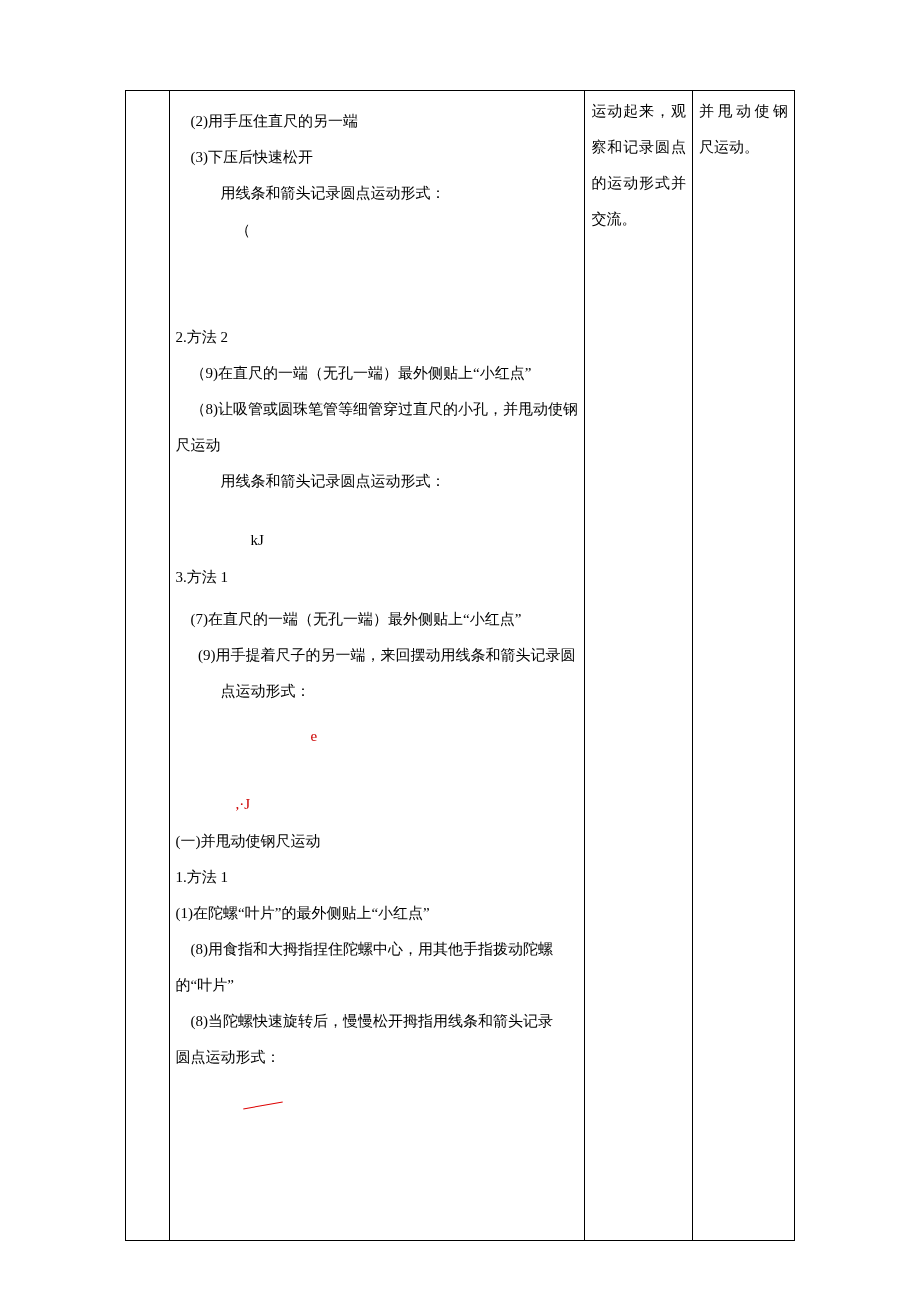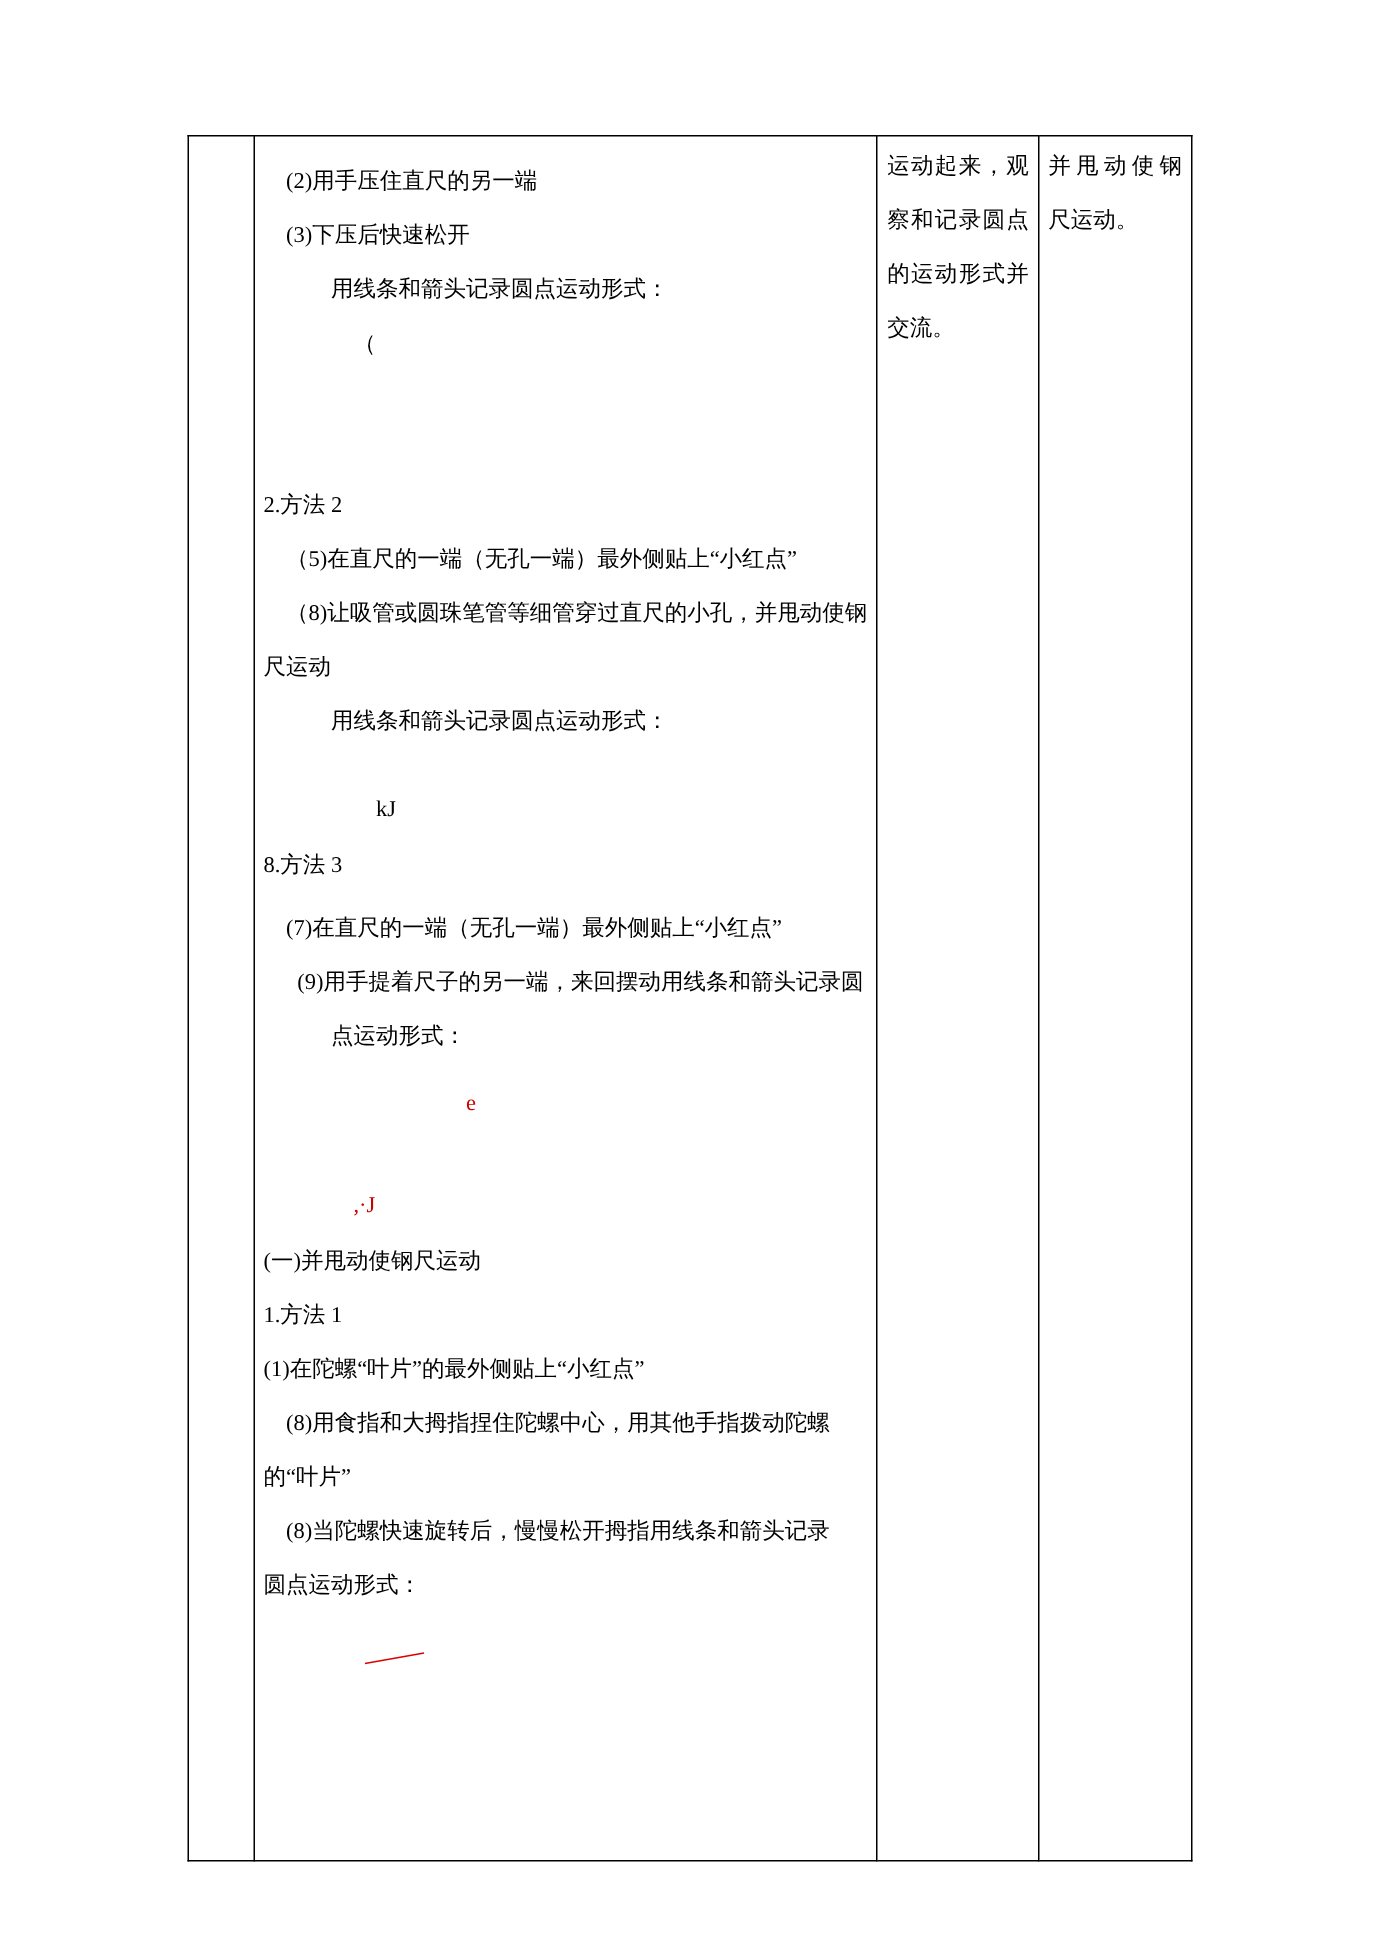--- a/index.html
+++ b/index.html
@@ -68,29 +68,29 @@
 <td class="col2">
   <div class="content">
     <div class="spacer" style="height:10px"></div>
     <p class="p indent1">(2)用手压住直尺的另一端</p>
     <p class="p indent1">(3)下压后快速松开</p>
     <p class="p recordline">用线条和箭头记录圆点运动形式：</p>
     <p class="p glyphline" style="text-indent:4em">（</p>
     <div class="spacer" style="height:70px"></div>
 
     <p class="p">2.方法 2</p>
-    <p class="p heading2">（5)在直尺的一端（无孔一端）最外侧贴上“小红点”</p>
+    <p class="p heading2">（9)在直尺的一端（无孔一端）最外侧贴上“小红点”</p>
     <p class="p heading2" style="text-indent:0">
       <span style="display:inline-block;text-indent:1em">（8)让吸管或圆珠笔管等细管穿过直尺的小孔，并甩动使钢尺运动</span>
     </p>
     <p class="p recordline">用线条和箭头记录圆点运动形式：</p>
     <div class="spacer" style="height:22px"></div>
     <p class="p glyphline" style="text-indent:5em">kJ</p>
 
-    <p class="p">8.方法 3</p>
+    <p class="p">3.方法 1</p>
     <div style="height:6px"></div>
     <p class="p indent1">(7)在直尺的一端（无孔一端）最外侧贴上“小红点”</p>
     <p class="p" style="padding-left:1.5em;text-indent:-1.5em;margin-left:1.5em">
       <span>(9)用手提着尺子的另一端，来回摆动用线条和箭头记录圆点运动形式：</span>
     </p>
     <div style="height:8px"></div>
     <p class="p glyphline redglyph" style="text-indent:9em">e</p>
     <div class="spacer" style="height:30px"></div>
     <p class="p glyphline redglyph" style="text-indent:4em">,·J</p>
 

